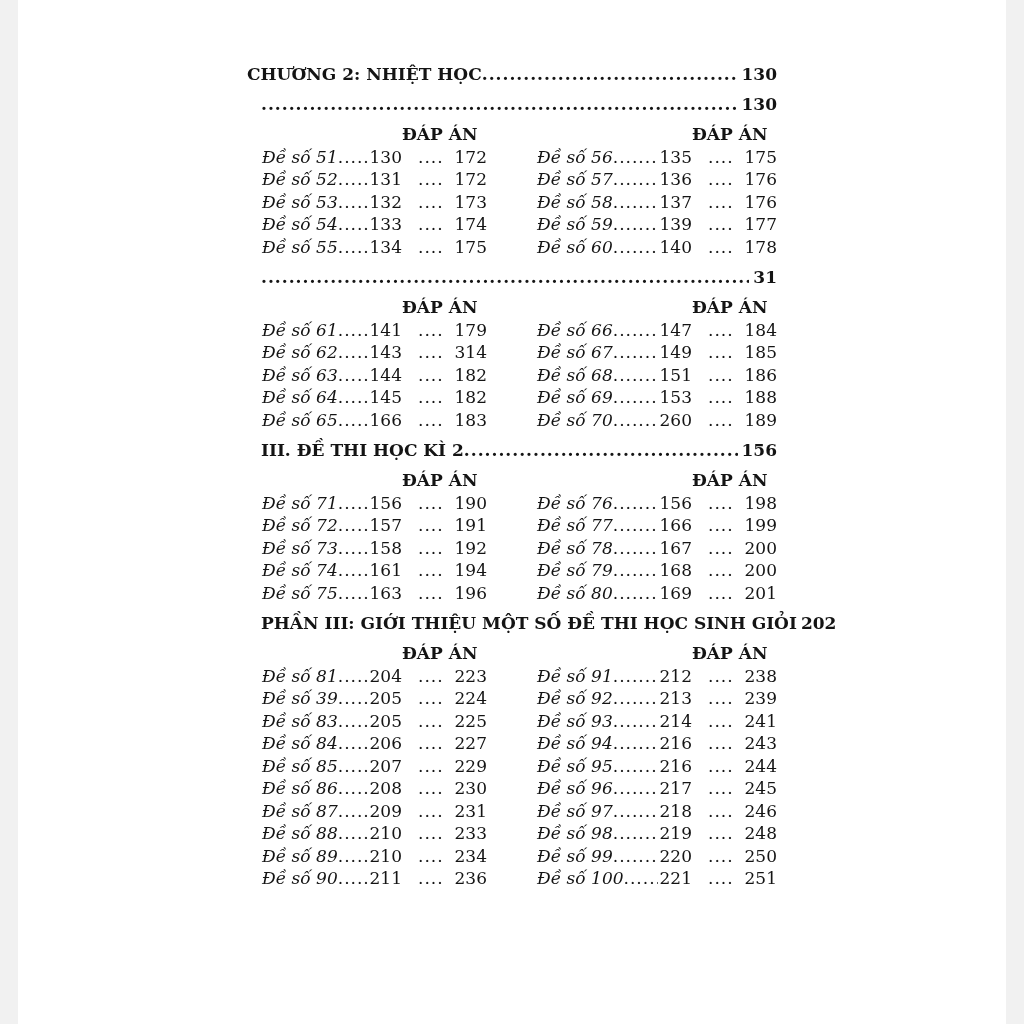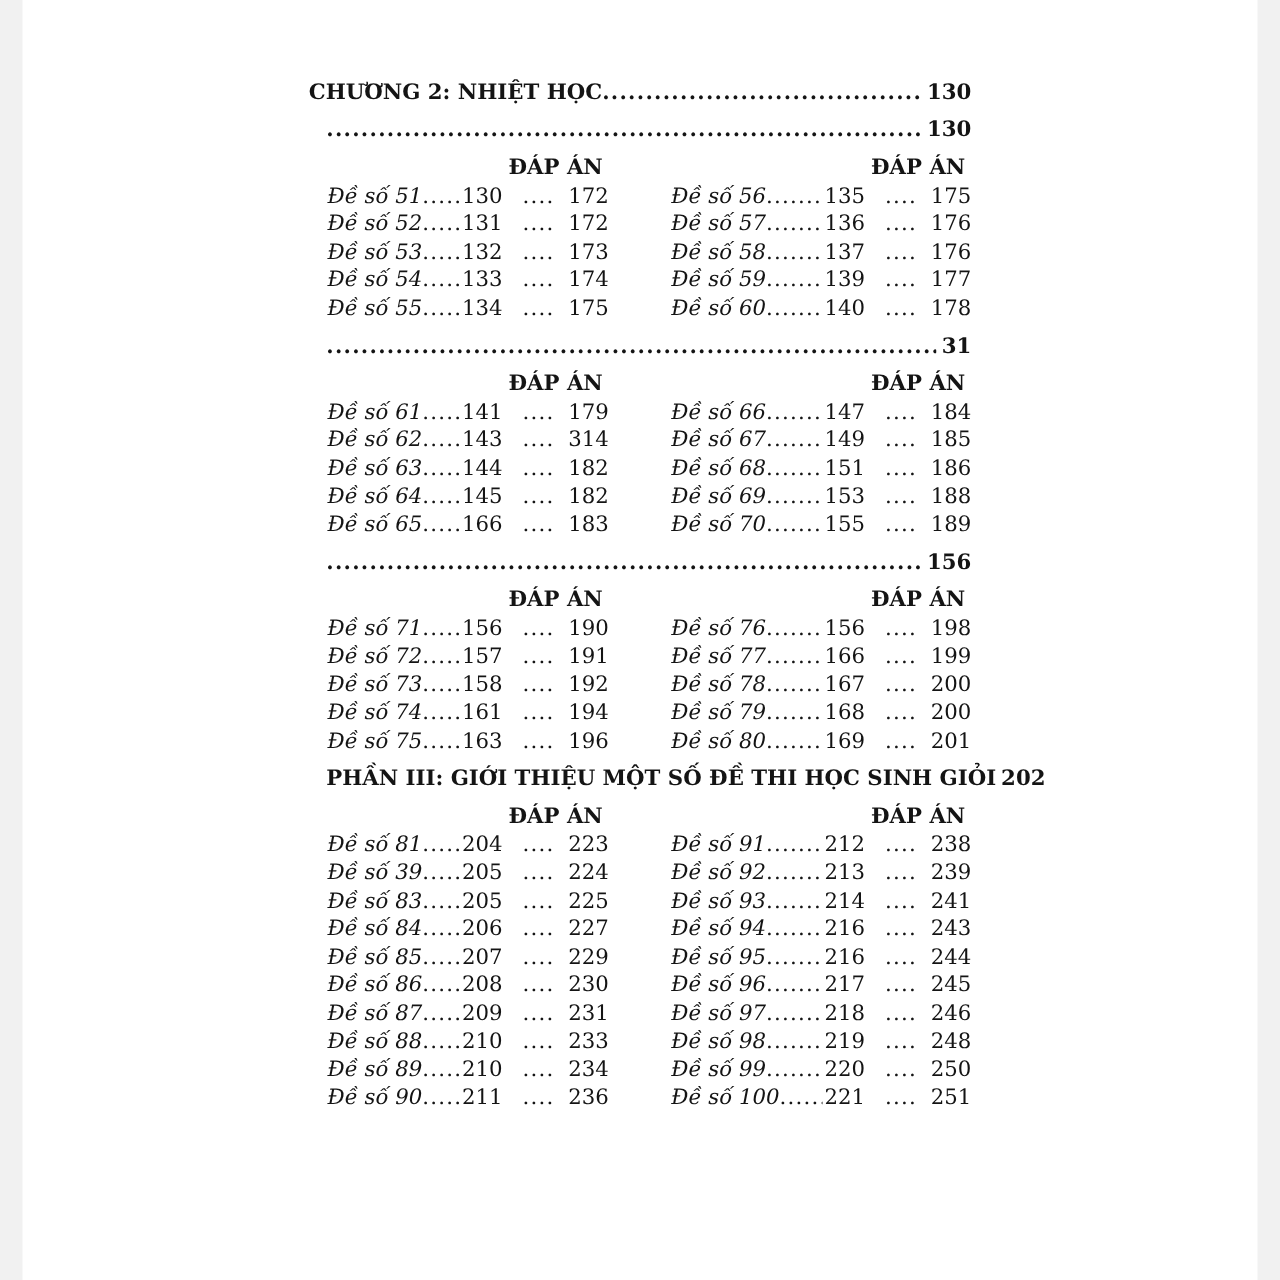--- a/index.html
+++ b/index.html
@@ -51,21 +51,21 @@
     display: flex;
     line-height: 22.5px;
     height: 22.5px;
     padding-left: 15px;
     align-items: baseline;
   }
   .dapan-row { font-weight: bold; }
   .dapan-cell {
     width: 85px;
     flex: 0 0 85px;
-    text-align: center;
+    text-align: left;
     white-space: nowrap;
   }
   .cell {
     display: flex;
     align-items: baseline;
     white-space: nowrap;
   }
   .cell-entry-left  { width: 140px; flex: 0 0 140px; }
   .cell-entry-right { width: 155px; flex: 0 0 155px; }
   .cell-answer {
@@ -307,28 +307,29 @@
           <span class="e-page">166</span>
         </span>
         <span class="cell cell-answer">
           <span class="leader">....................................................................................................................................................................................................................................................................</span>
           <span class="e-page">183</span>
         </span>
         <span class="row-gap"></span>
         <span class="cell cell-entry-right">
           <span class="e-label">Đề số 70</span>
           <span class="leader">....................................................................................................................................................................................................................................................................</span>
-          <span class="e-page">155</span>
+          <span class="e-page">260</span>
         </span>
         <span class="cell cell-answer">
           <span class="leader">....................................................................................................................................................................................................................................................................</span>
           <span class="e-page">189</span>
         </span>
       </div>
       <div class="toc-heading section">
+        <span class="h-text">III. ĐỀ THI HỌC KÌ 2</span>
         <span class="leader">....................................................................................................................................................................................................................................................................</span>
         <span class="h-page">156</span>
       </div>
       <div class="toc-row dapan-row">
         <span class="cell cell-entry-left"></span>
         <span class="dapan-cell">ĐÁP ÁN</span>
         <span class="row-gap"></span>
         <span class="cell cell-entry-right"></span>
         <span class="dapan-cell">ĐÁP ÁN</span>
       </div>

